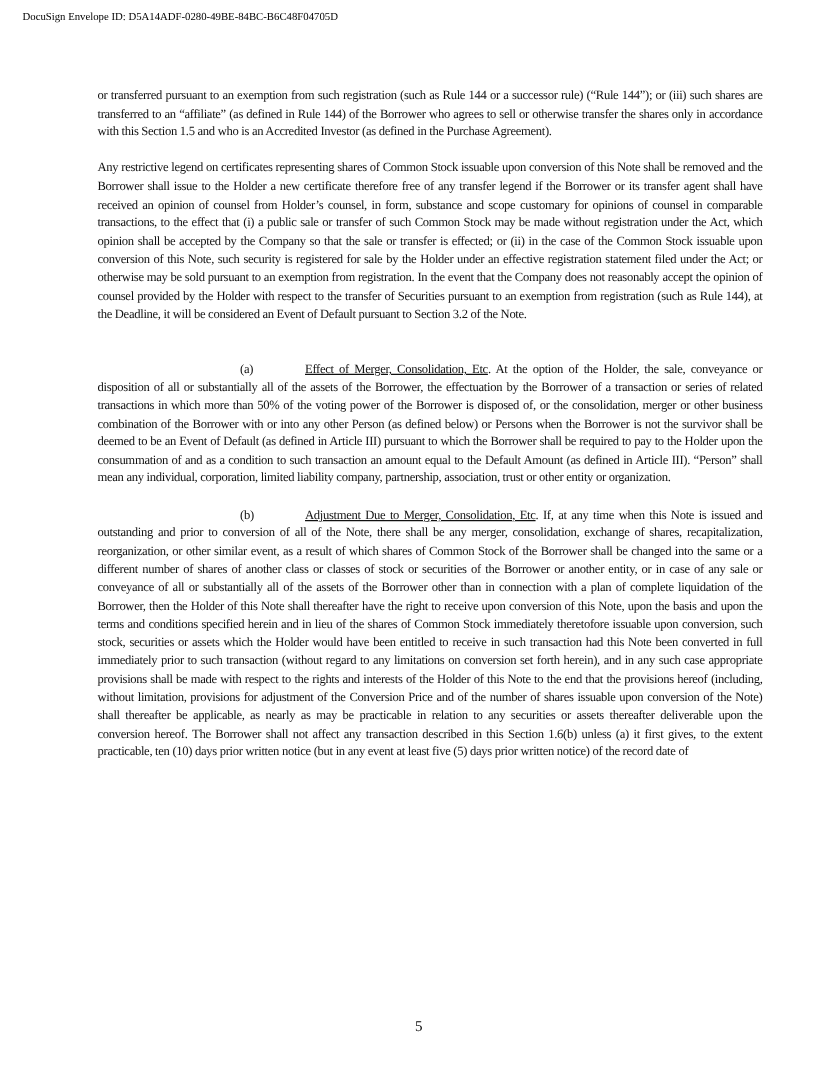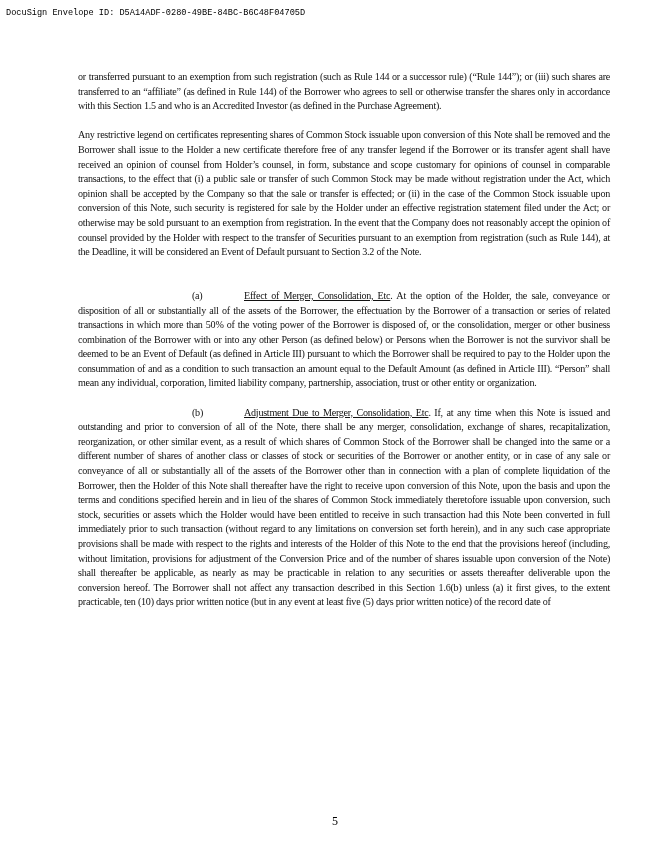--- a/index.html
+++ b/index.html
@@ -1,19 +1,19 @@
 <!DOCTYPE html>
 <html><head>
   <meta charset="utf-8">
   <style>
     html, body { margin: 0; padding: 0; background: #ffffff; }
     body { width: 670px; height: 867px; position: relative; overflow: hidden; }
     .header {
-      position: absolute; left: 6px; top: 8px;
-      font-family: Liberation Mono, monospace; font-size: 8.6px; color: #000;
+      position: absolute; left: 18px; top: 8px;
+      font-family: Liberation Serif, serif; font-size: 8.6px; color: #000;
       white-space: nowrap;
     }
     .page {
       position: absolute; left: 78px; top: 70px; width: 532px;
       font-family: Liberation Serif, serif; font-size: 10.1px; color: #111;
       line-height: 14.6px; letter-spacing: -0.25px;
     }
     .para { margin: 0; text-align: justify; }
     .gap { height: 14.6px; }
     .heading-row { display: flex; padding-left: 82px; }

